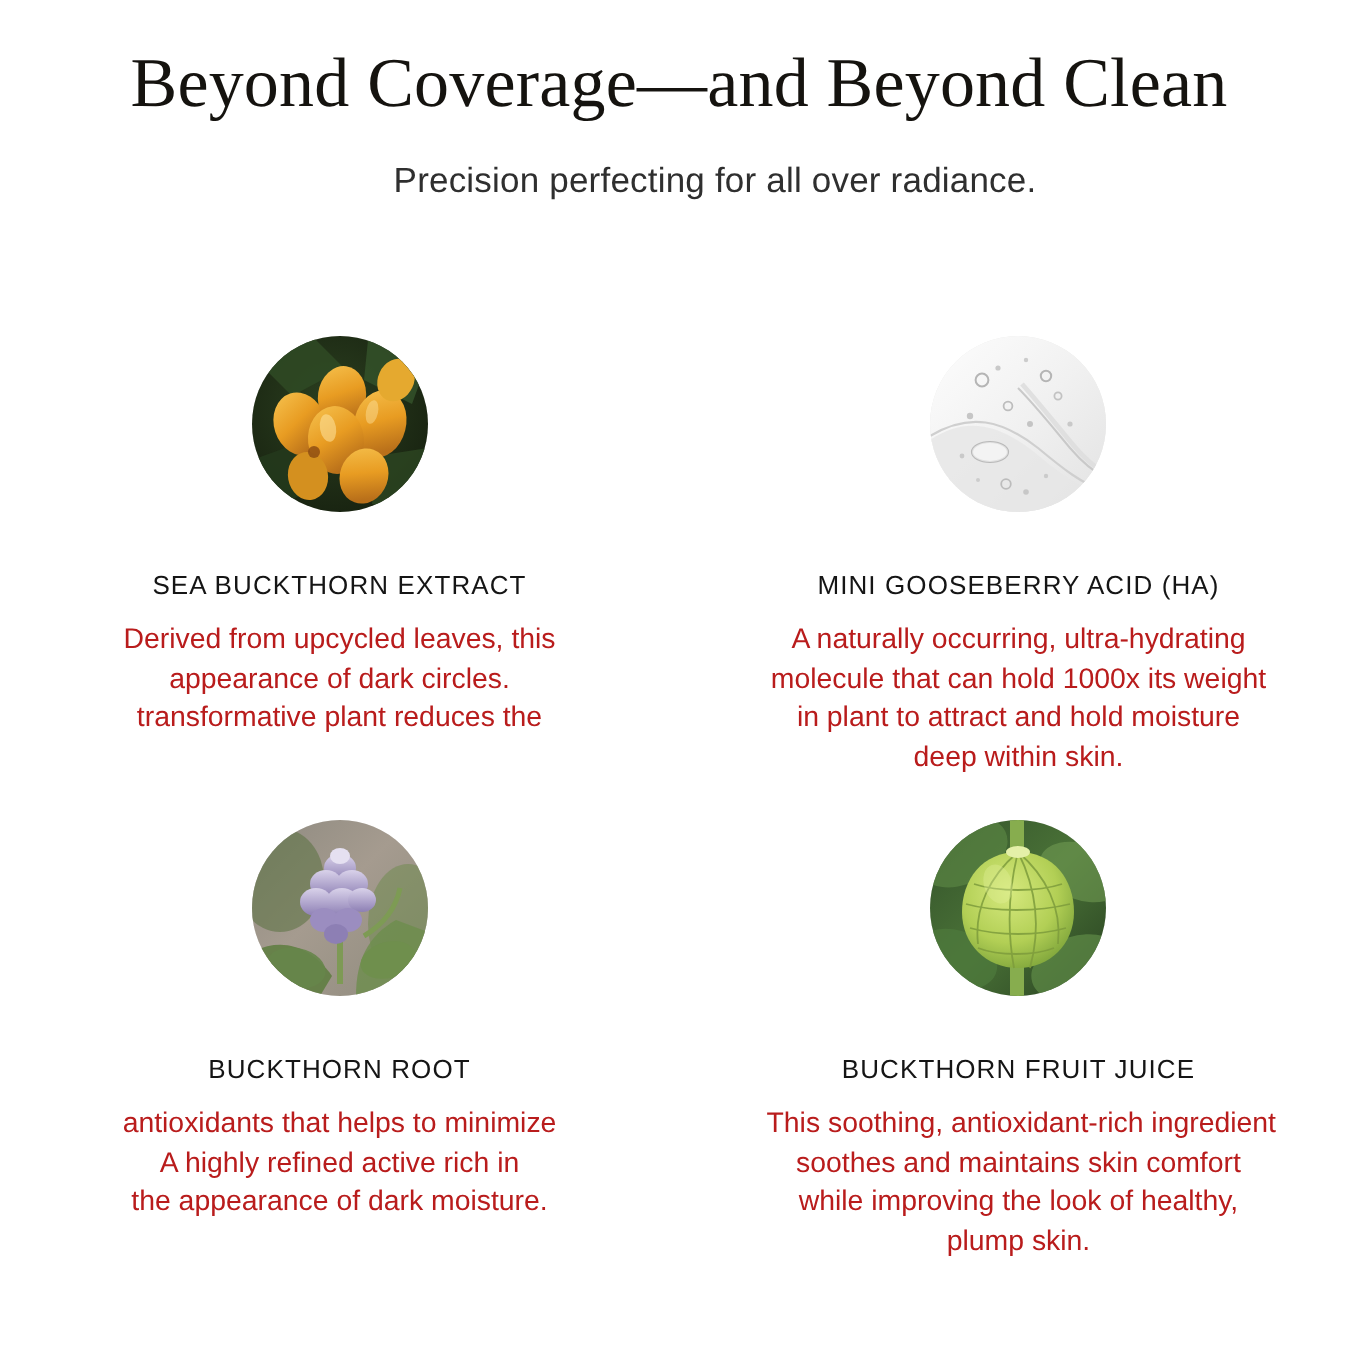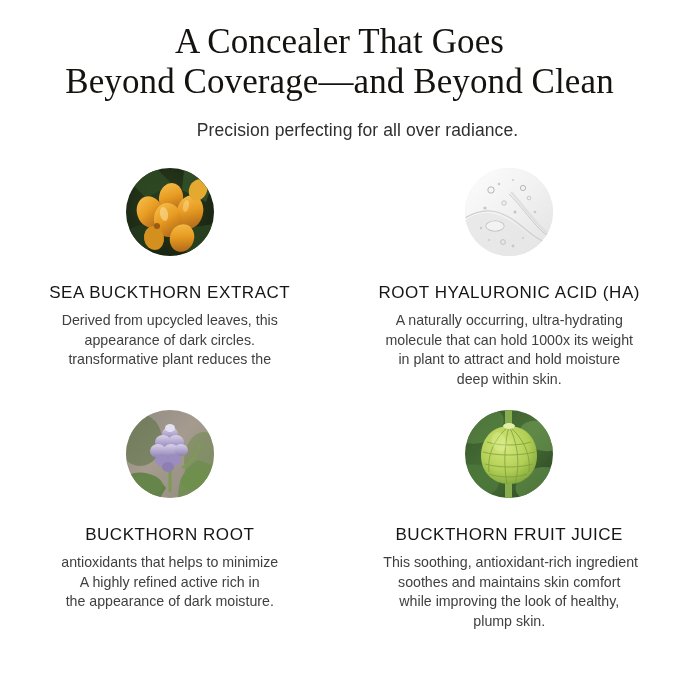--- a/index.html
+++ b/index.html
@@ -79,46 +79,45 @@
     overflow: hidden;
     position: relative;
     flex: none;
     background: #e9e9e7;
   }
   .thumb svg { display: block; width: 88px; height: 88px; }
 
   .card-title {
     margin-top: 28px;
     font-family: "Liberation Sans", sans-serif;
-    font-size: 17px;
+    font-size: 13px;
     line-height: 18px;
     letter-spacing: 0.55px;
     color: #151515;
     text-align: center;
     white-space: nowrap;
   }
   .card-body {
     margin-top: 9px;
     font-family: "Liberation Sans", sans-serif;
     font-size: 14.2px;
     line-height: 19.5px;
-    color: #404040;
+    color: #b91c1c;
     text-align: center;
     max-width: 252px;
   }
   .card-body .bline { display: block; white-space: nowrap; }
 </style>
 </head>
 <body>
 
 <div class="page">
 
   <div class="header">
     <h1 class="headline">
-      <span class="line">A Concealer That Goes</span>
       <span class="line">Beyond Coverage—and Beyond Clean</span>
     </h1>
     <p class="subtitle">Precision perfecting for all over radiance.</p>
   </div>
 
   <div class="grid">
 
     <div class="card">
       <div class="thumb">
         <svg viewBox="0 0 88 88" xmlns="http://www.w3.org/2000/svg" aria-hidden="true">
@@ -185,21 +184,21 @@
           <circle cx="48" cy="12" r="1.1" fill="#cccccc"></circle>
           <circle cx="50" cy="44" r="1.5" fill="#c4c4c4"></circle>
           <circle cx="16" cy="60" r="1.2" fill="#c9c9c9"></circle>
           <circle cx="38" cy="74" r="2.4" fill="none" stroke="#bcbcbc" stroke-width=".9"></circle>
           <circle cx="48" cy="78" r="1.4" fill="#c7c7c7"></circle>
           <circle cx="58" cy="70" r="1.1" fill="#cbcbcb"></circle>
           <circle cx="70" cy="44" r="1.3" fill="#c9c9c9"></circle>
           <circle cx="24" cy="72" r="1" fill="#cdcdcd"></circle>
         </svg>
       </div>
-      <div class="card-title">ROOT HYALURONIC ACID (HA)</div>
+      <div class="card-title">MINI GOOSEBERRY ACID (HA)</div>
       <div class="card-body">
         <span class="bline">A naturally occurring, ultra-hydrating</span>
         <span class="bline">molecule that can hold 1000x its weight</span>
         <span class="bline">in plant to attract and hold moisture</span>
         <span class="bline">deep within skin.</span>
       </div>
     </div>
 
     <div class="card row2">
       <div class="thumb">

